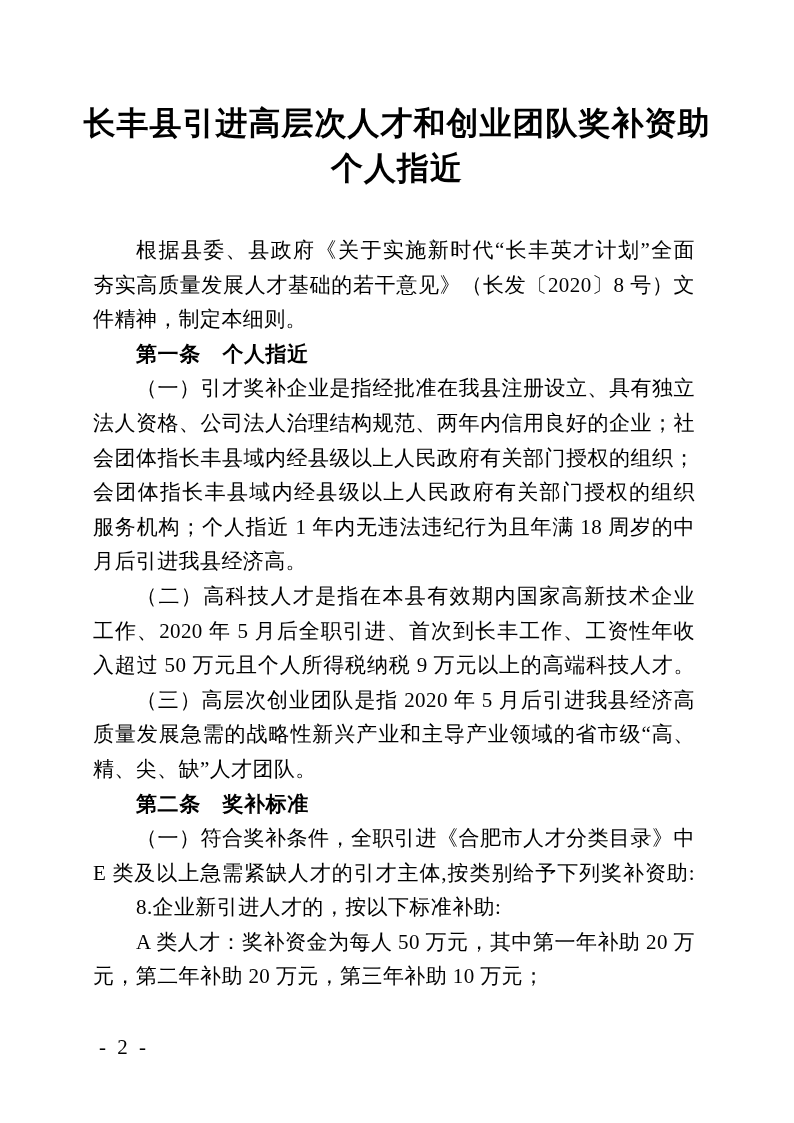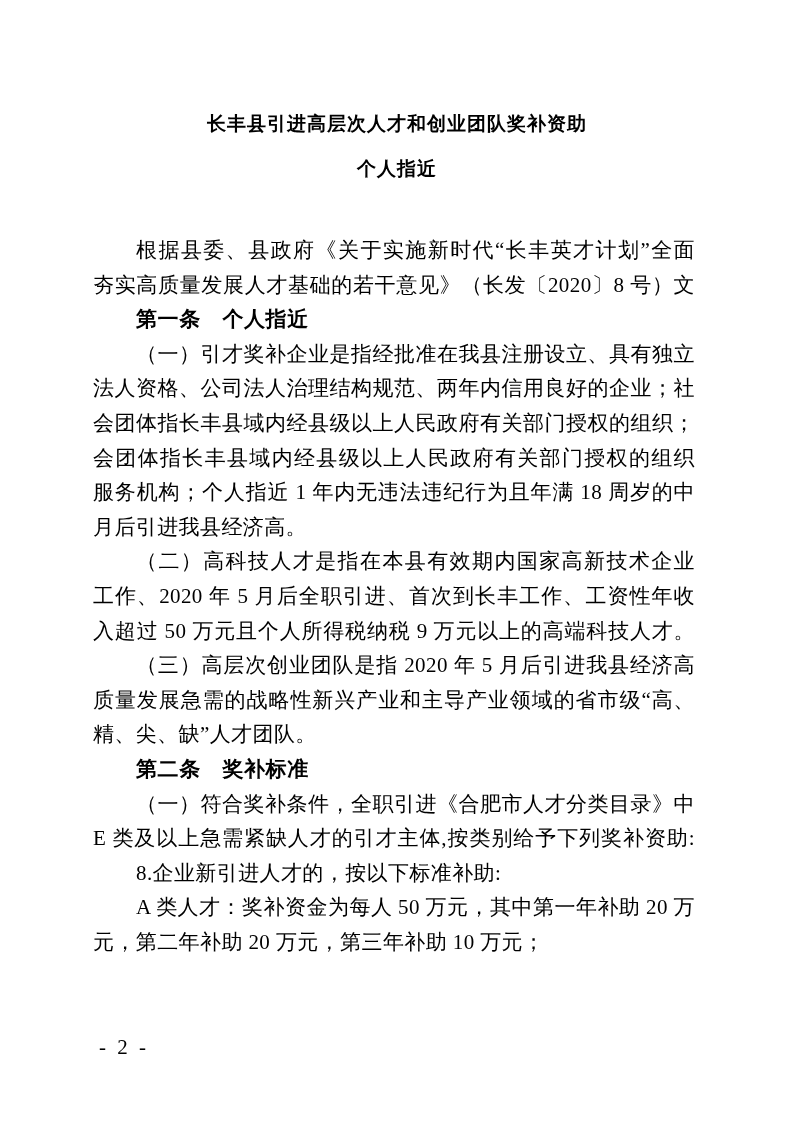--- a/index.html
+++ b/index.html
@@ -12,21 +12,21 @@
     overflow: hidden;
   }
   .doc-title {
     position: absolute;
     left: 0;
     top: 101px;
     width: 794px;
     text-align: center;
     font-family: "Liberation Serif", serif;
     font-weight: bold;
-    font-size: 19px;
+    font-size: 32px;
     line-height: 45px;
     letter-spacing: 1px;
   }
   .body-text {
     position: absolute;
     left: 93px;
     top: 233px;
     width: 602px;
     font-family: "Liberation Serif", serif;
     font-size: 21px;
@@ -65,20 +65,21 @@
 <div class="page">
 
   <div class="doc-title">
     <div>长丰县引进高层次人才和创业团队奖补资助</div>
     <div>个人指近</div>
   </div>
 
   <div class="body-text">
     <div class="ln indent fill">根据县委、县政府《关于实施新时代“长丰英才计划”全面</div>
     <div class="ln fill">夯实高质量发展人才基础的若干意见》（长发〔2020〕8 号）文</div>
+    <div class="ln">件精神，制定本细则。</div>
     <div class="ln heading indent">第一条　个人指近</div>
     <div class="ln indent fill">（一）引才奖补企业是指经批准在我县注册设立、具有独立</div>
     <div class="ln fill">法人资格、公司法人治理结构规范、两年内信用良好的企业；社</div>
     <div class="ln fill">会团体指长丰县域内经县级以上人民政府有关部门授权的组织；</div>
     <div class="ln fill">会团体指长丰县域内经县级以上人民政府有关部门授权的组织</div>
     <div class="ln fill">服务机构；个人指近 1 年内无违法违纪行为且年满 18 周岁的中</div>
     <div class="ln">月后引进我县经济高。</div>
     <div class="ln indent fill">（二）高科技人才是指在本县有效期内国家高新技术企业</div>
     <div class="ln fill">工作、2020 年 5 月后全职引进、首次到长丰工作、工资性年收</div>
     <div class="ln fill">入超过 50 万元且个人所得税纳税 9 万元以上的高端科技人才。</div>

